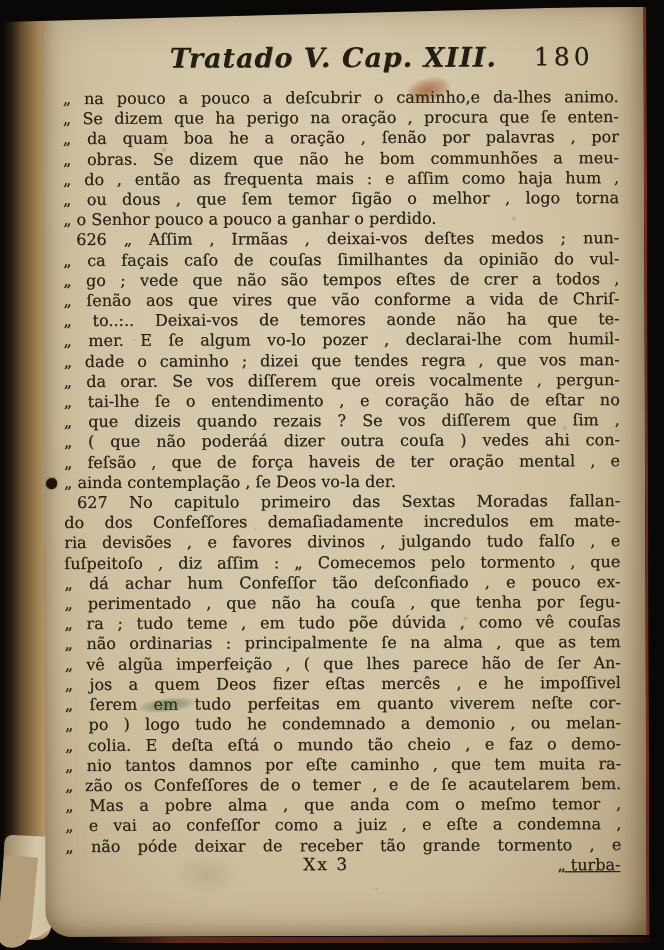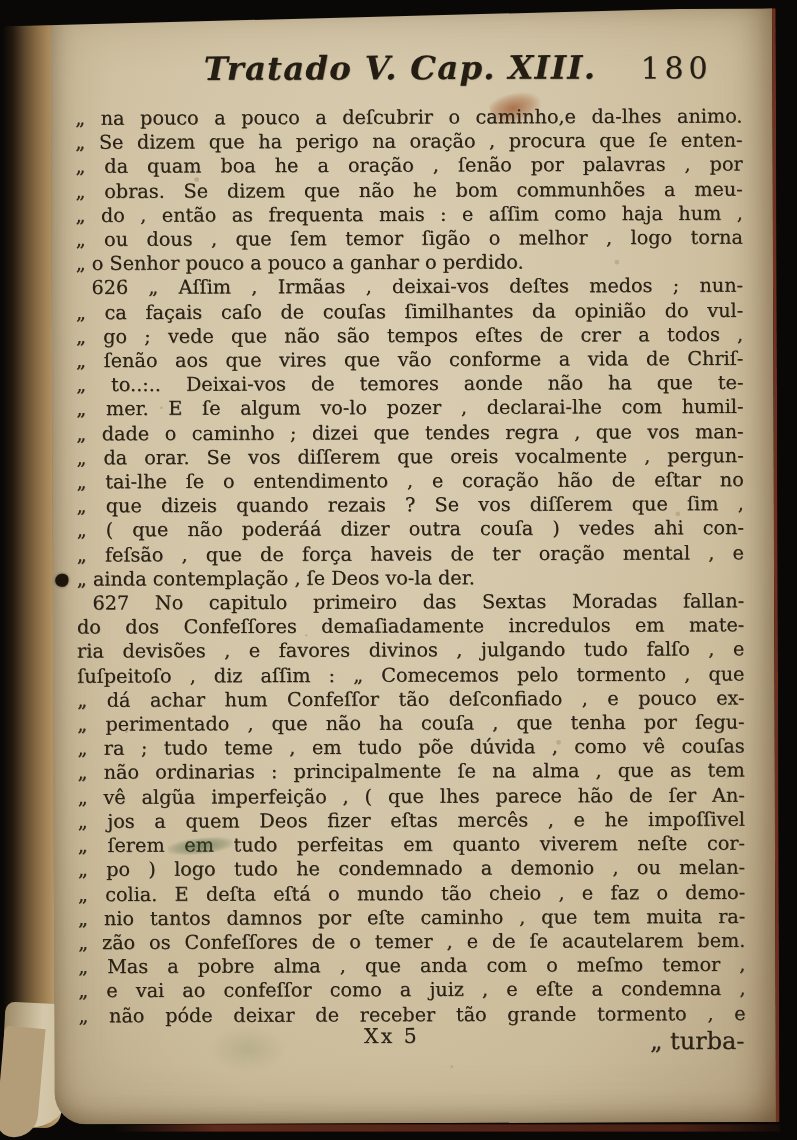--- a/index.html
+++ b/index.html
@@ -69,22 +69,23 @@
   }
   .line.short{text-align-last:left;}
   .line.indent{padding-left:13px;}
   .footer-row{position:absolute;left:20px;right:26px;top:846px;height:24px;}
   .signature{
     position:absolute;left:47%;transform:translateX(-50%);
     font-size:17px;color:#2b2217;letter-spacing:2px;
     text-shadow:0.3px 0.3px 0.5px rgba(43,34,23,.55);
   }
   .catchword{
-    position:absolute;right:0;top:2px;font-size:20px;color:#2b2217;
+    position:absolute;right:0;top:2px;font-size:16px;color:#2b2217;
     text-shadow:0.3px 0.3px 0.5px rgba(43,34,23,.55);
+    text-decoration:underline;
   }
   .stain{
     position:absolute;left:366px;top:70px;width:42px;height:24px;
     background:radial-gradient(ellipse at 45% 50%, rgba(143,61,18,.62) 0%, rgba(143,61,18,.28) 48%, rgba(143,61,18,0) 75%);
     transform:rotate(-14deg);filter:blur(.6px);
   }
   .margin-dot{
     position:absolute;left:2px;top:469px;width:11px;height:11px;
     background:#1d150c;border-radius:55% 45% 50% 50%;
     box-shadow:0 0 2px rgba(29,21,12,.7);
@@ -173,19 +174,19 @@
       <div class="line">„ Mas a pobre alma , que anda com o meſmo temor ,</div>
       <div class="line">„ e vai ao confeſſor como a juiz , e eſte a condemna ,</div>
       <div class="line">„ não póde deixar de receber tão grande tormento , e</div>
     </main>
 
   <div class="margin-dot"></div>
   <div class="smudge"></div>
   <div class="ghost"></div>
 
   <footer class="footer-row">
-    <span class="signature">Xx 5</span>
+    <span class="signature">Xx 3</span>
     <span class="catchword">„ turba-</span>
   </footer>
 </div>
 
 <div class="top-wedge"></div>
 <div class="bottom-line"></div>
 
 </body></html>

